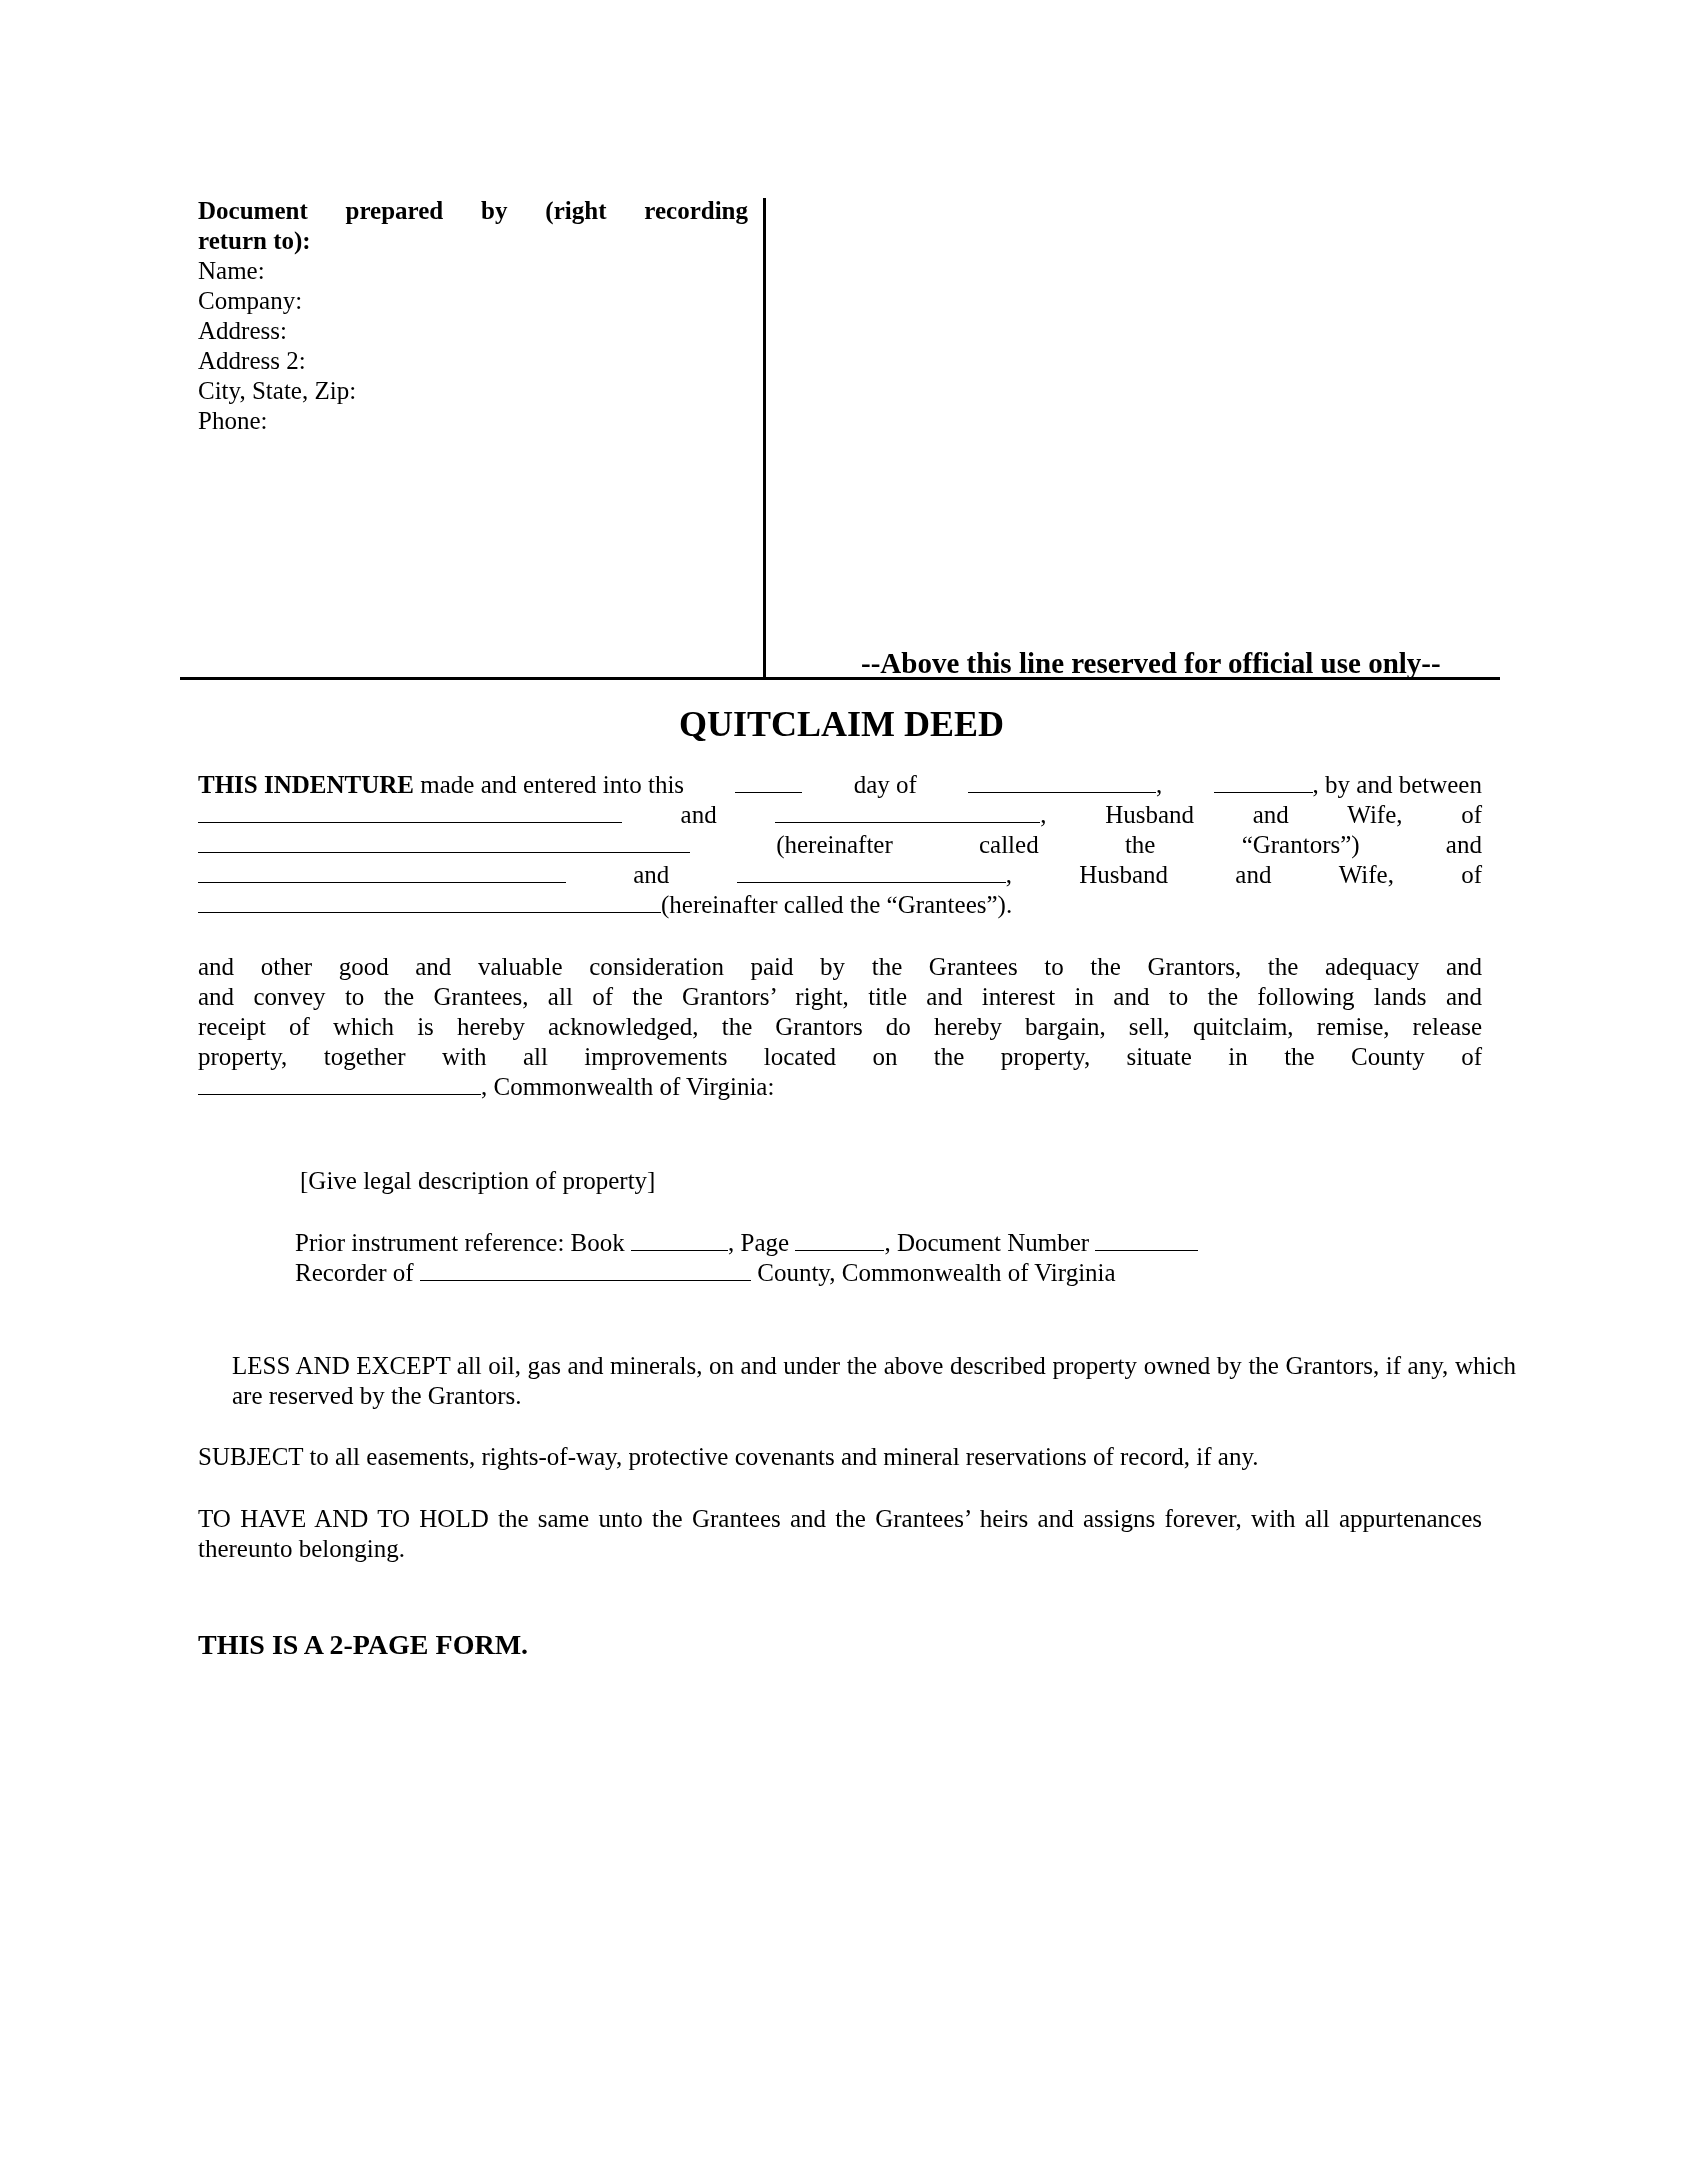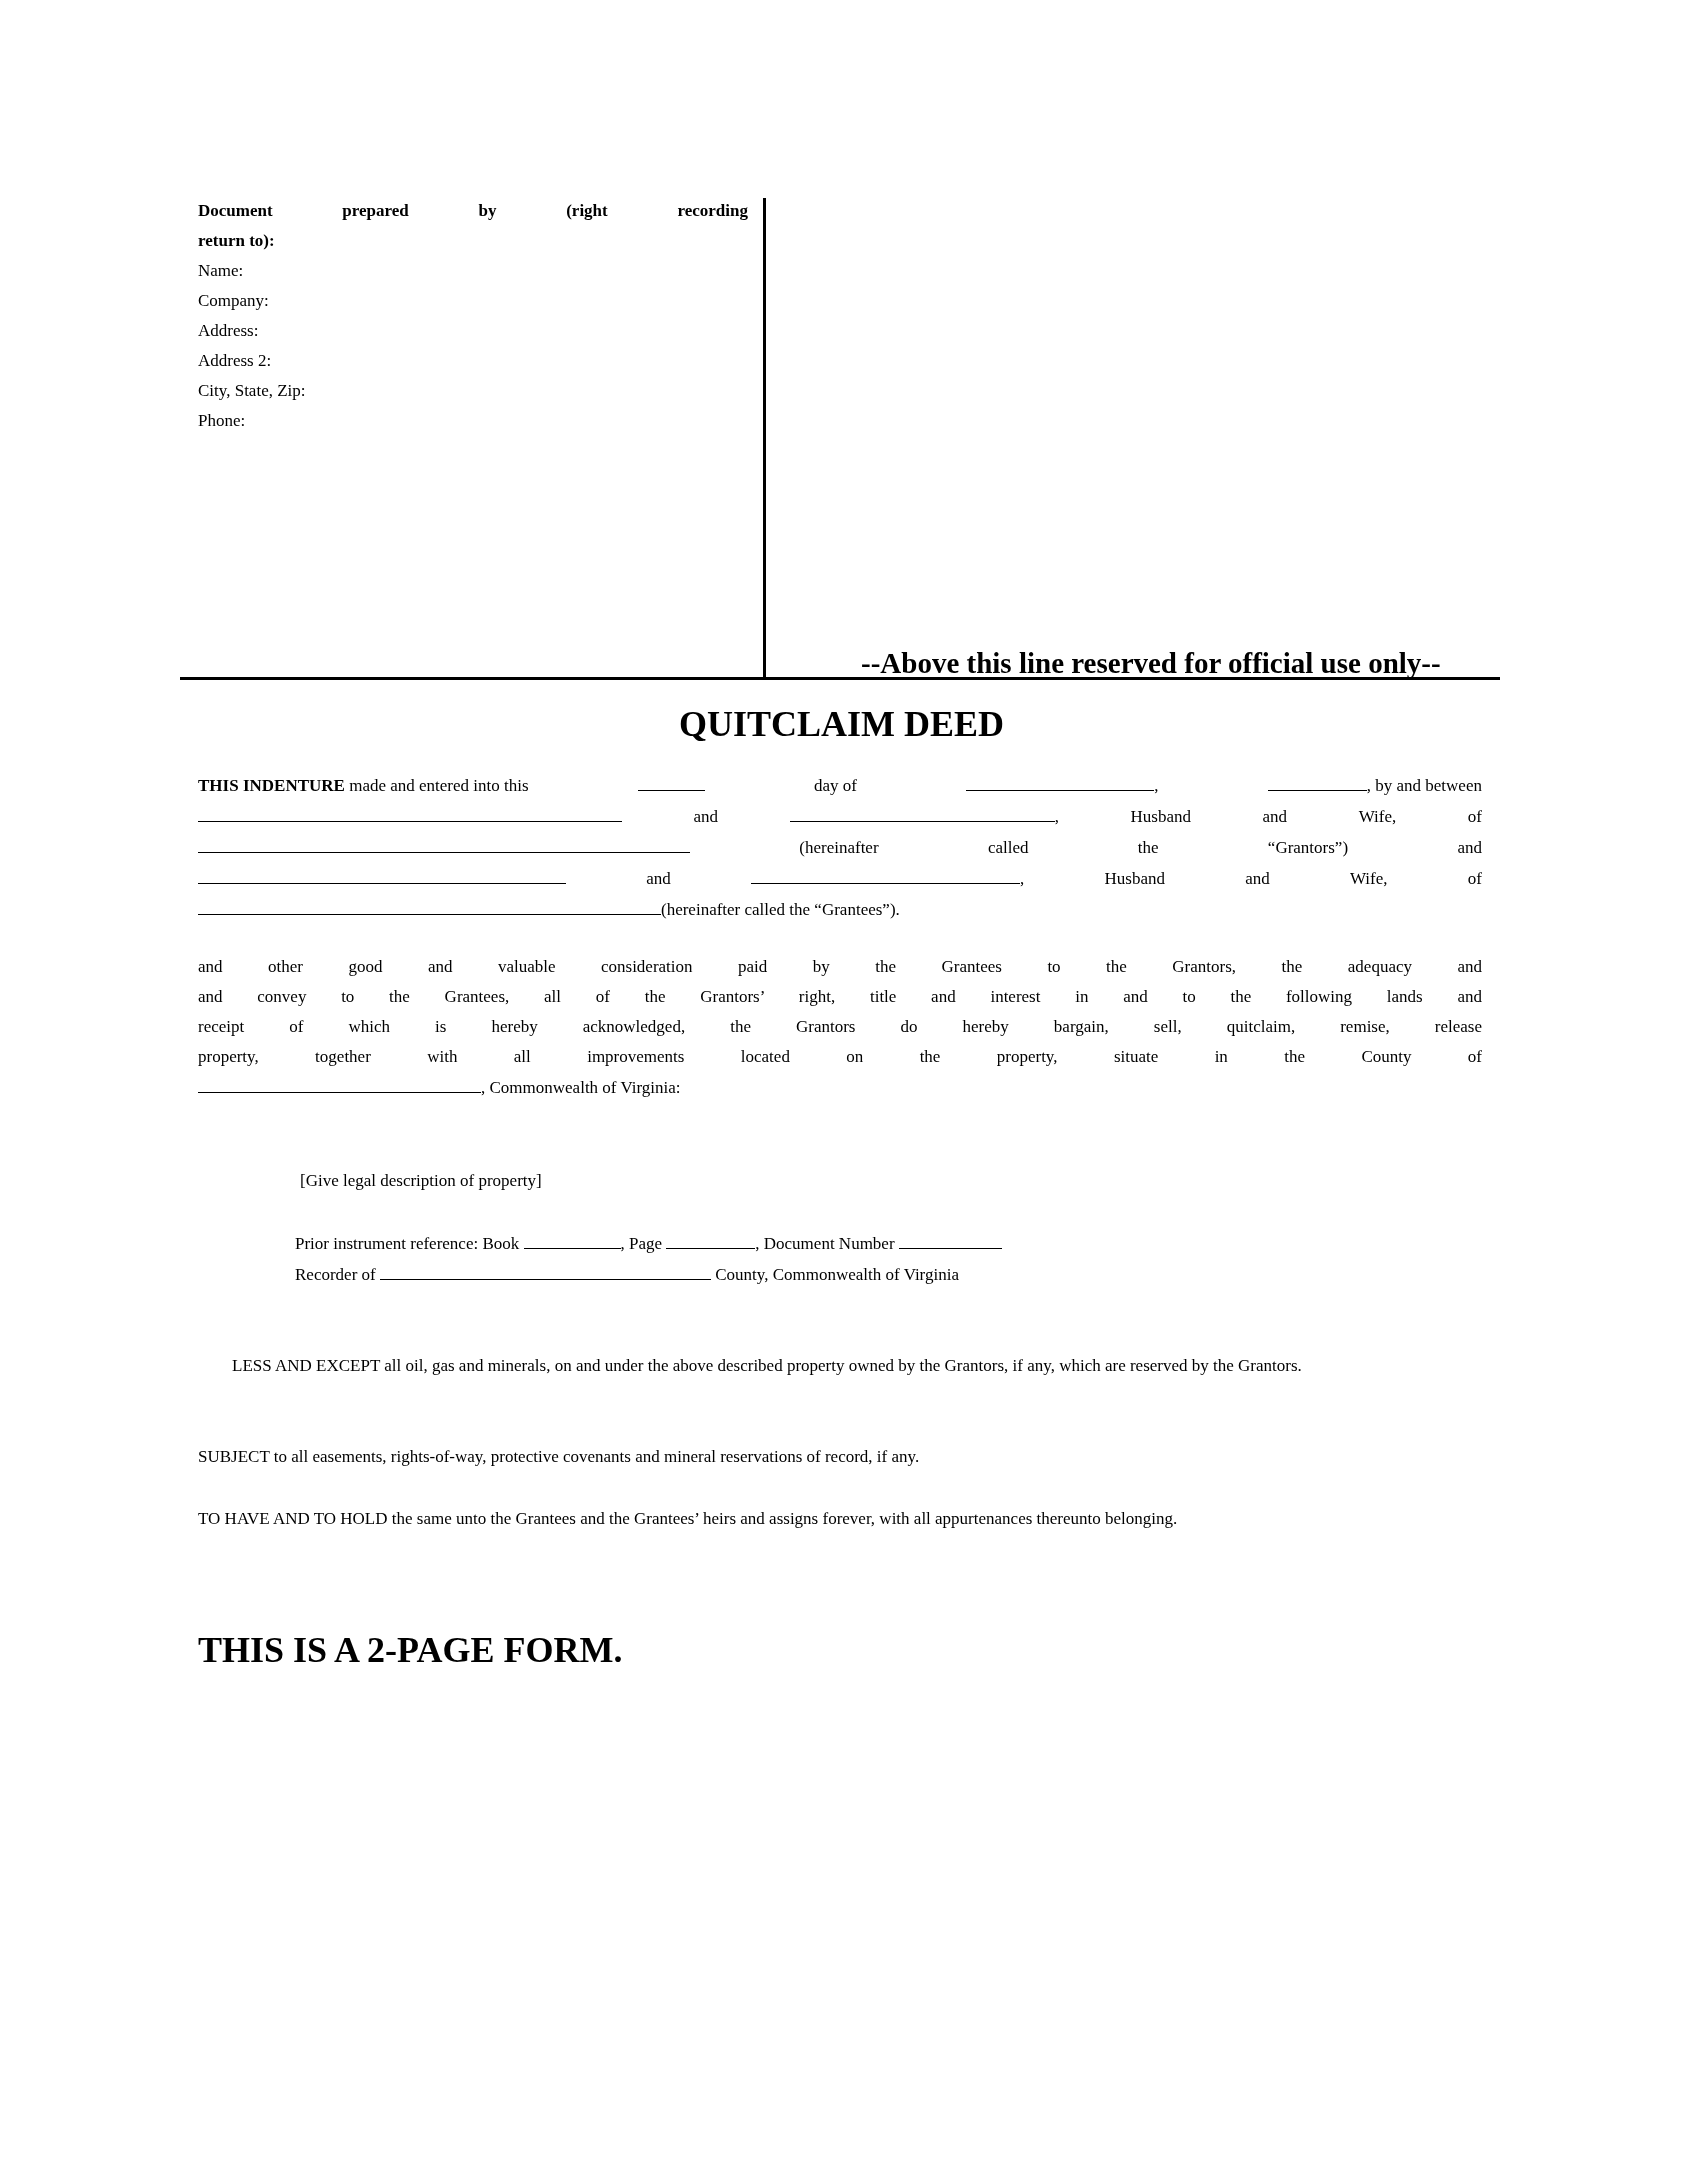--- a/index.html
+++ b/index.html
@@ -1,38 +1,38 @@
 <!DOCTYPE html>
 <html><head>
 <meta charset="utf-8">
 <style>
   html, body { margin: 0; padding: 0; background: #ffffff; }
   body { width: 1683px; height: 2178px; position: relative; overflow: hidden;
          font-family: "Liberation Serif", "DejaVu Serif", serif; color: #000; }
   .abs { position: absolute; }
-  .txt { font-size: 17px; line-height: 30px; }
+  .txt { font-size: 25px; line-height: 30px; }
   .bold { font-weight: bold; }
   .just { text-align: justify; text-align-last: justify; }
   .justlast { text-align: justify; }
   .blank { display: inline-block; border-bottom: 1.6px solid #000; height: 20px; vertical-align: baseline; }
 
   #prep-box { left: 198px; top: 196px; width: 550px; }
   #vline { left: 763px; top: 198px; width: 3px; height: 481px; background: #000; }
   #reserved { left: 861px; top: 647px; width: 634px; font-size: 29px; font-weight: bold; text-align: left; }
   #hrule { left: 180px; top: 677px; width: 1320px; height: 3px; background: #000; }
   #title { left: 0; top: 703px; width: 1683px; text-align: center; font-size: 36px; font-weight: bold; }
 
   #indenture { left: 198px; top: 770px; width: 1284px; }
   #witness { left: 198px; top: 952px; width: 1284px; }
   #legal { left: 300px; top: 1166px; }
   #prior { left: 295px; top: 1228px; width: 1119px; }
   #less { left: 198px; top: 1351px; width: 1284px; margin-left: 34px; }
   #subject { left: 198px; top: 1442px; width: 1284px; }
   #tohave { left: 198px; top: 1504px; width: 1284px; }
-  #twopage { left: 198px; top: 1629px; font-size: 36px; font-weight: bold; }
+  #twopage { left: 198px; top: 1629px; font-size: 28px; font-weight: bold; }
   .line { display: block; white-space: nowrap; }
   .spread { display: flex; justify-content: space-between; align-items: baseline; white-space: nowrap; }
 </style>
 </head>
 <body>
 
 <div id="prep-box" class="abs txt">
   <div class="spread bold">
     <span>Document</span>
     <span>prepared</span>

